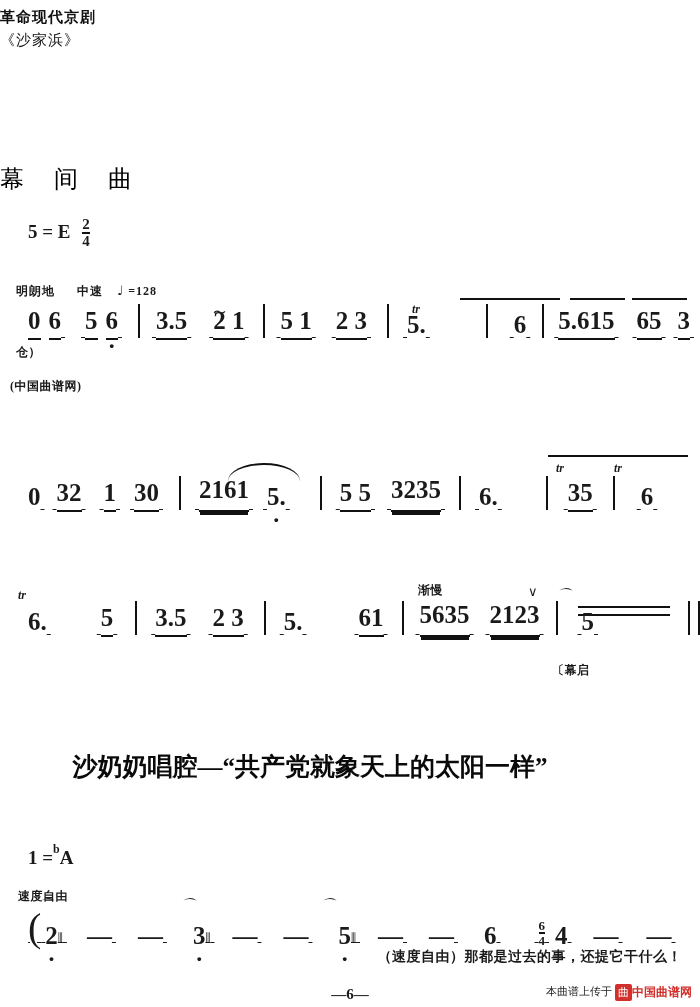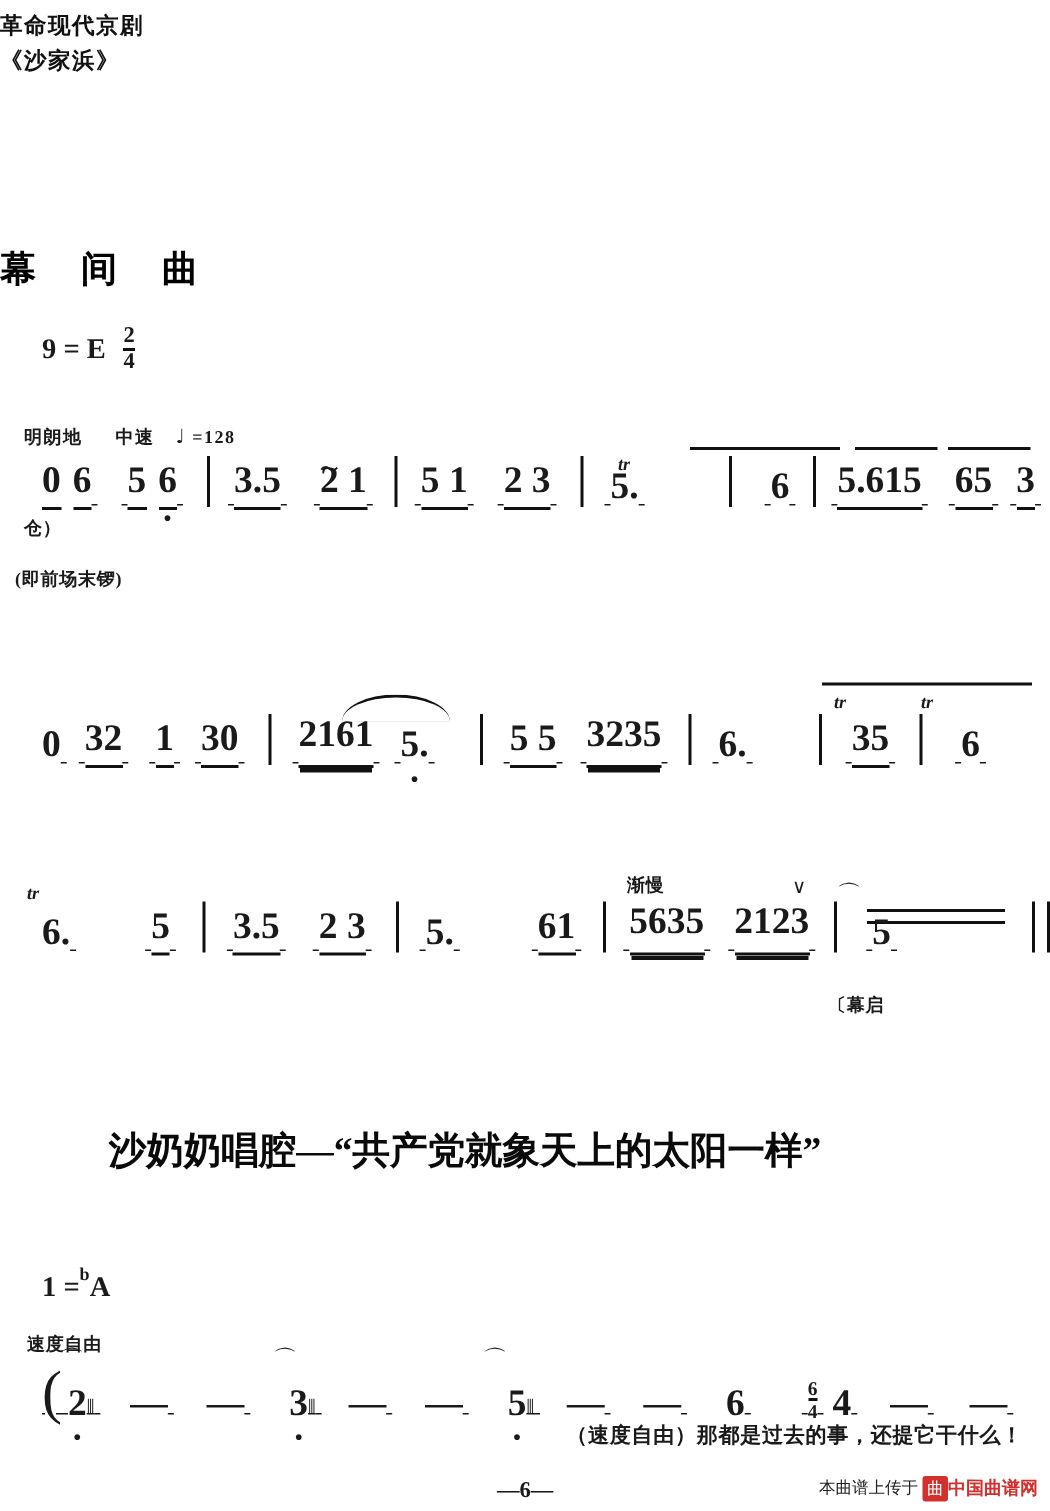--- a/index.html
+++ b/index.html
@@ -28,37 +28,37 @@
     top: 8px; left: 0; width: 700px;
     font-size: 15px;
     font-weight: bold;
     letter-spacing: 1px;
     color: #111;
   }
   .hdr-line2 {
     position: absolute;
     top: 31px; left: 0; width: 700px;
     font-size: 15px;
-    font-weight: bold;
+    font-weight: normal;
     letter-spacing: 1px;
     color: #111;
   }
   .title-main {
     position: absolute;
     top: 62px; left: 0; width: 700px;
     font-size: 32px;
     font-weight: bold;
     letter-spacing: 6px;
     color: #000;
   }
   .subtitle {
     position: absolute;
     top: 163px; left: 0; width: 700px;
     font-size: 24px;
-    font-weight: bold;
+    font-weight: normal;
     letter-spacing: 12px;
     color: #000;
   }
 
   .keysig {
     position: absolute;
     left: 28px; top: 218px;
     font-size: 19px;
     font-weight: bold;
     font-family: "Liberation Serif", serif;
@@ -240,21 +240,21 @@
 </head>
 <body>
 
 <div class="page">
 
   <div class="hdr-line1 c">革命现代京剧</div>
   <div class="hdr-line2 c">《沙家浜》</div>
   <div class="subtitle c">幕 间 曲</div>
 
   <div class="keysig">
-    <span>9 = E</span>
+    <span>5 = E</span>
     <span class="frac">
       <span class="num">2</span>
       <span class="den">4</span>
     </span>
   </div>
 
   <div class="tempo-row">
     <span>明朗地</span>
     <span class="sp"></span>
     <span>中速</span>
@@ -292,21 +292,21 @@
       <span class="gap" style="width:12px"></span><span class="bar"></span><span class="gap" style="width:10px"></span>
       <span class="nt u1">5.6</span><span class="nt u1">15</span>
       <span class="gap" style="width:14px"></span>
       <span class="nt u1">65</span>
       <span class="gap" style="width:8px"></span>
       <span class="nt u1">3</span>
       <span class="gap" style="width:14px"></span><span class="bar"></span>
     </div>
 
     <div class="annot" style="left:16px; top:38px;">仓）</div>
-    <div class="annot" style="left:10px; top:72px;">(即前场末锣)</div>
+    <div class="annot" style="left:10px; top:72px;">(中国曲谱网)</div>
   </div>
 
   <div class="staff" style="top:475px;">
     <div class="beamline" style="left:548px; top:-20px; width:140px;"></div>
     <div class="tr-mark" style="left:556px; top:-14px;">tr</div>
     <div class="tr-mark" style="left:614px; top:-14px;">tr</div>
     <div class="slur-line" style="left:228px; top:-12px; width:72px;"></div>
 
     <div class="notes">
       <span class="nt">0</span>

